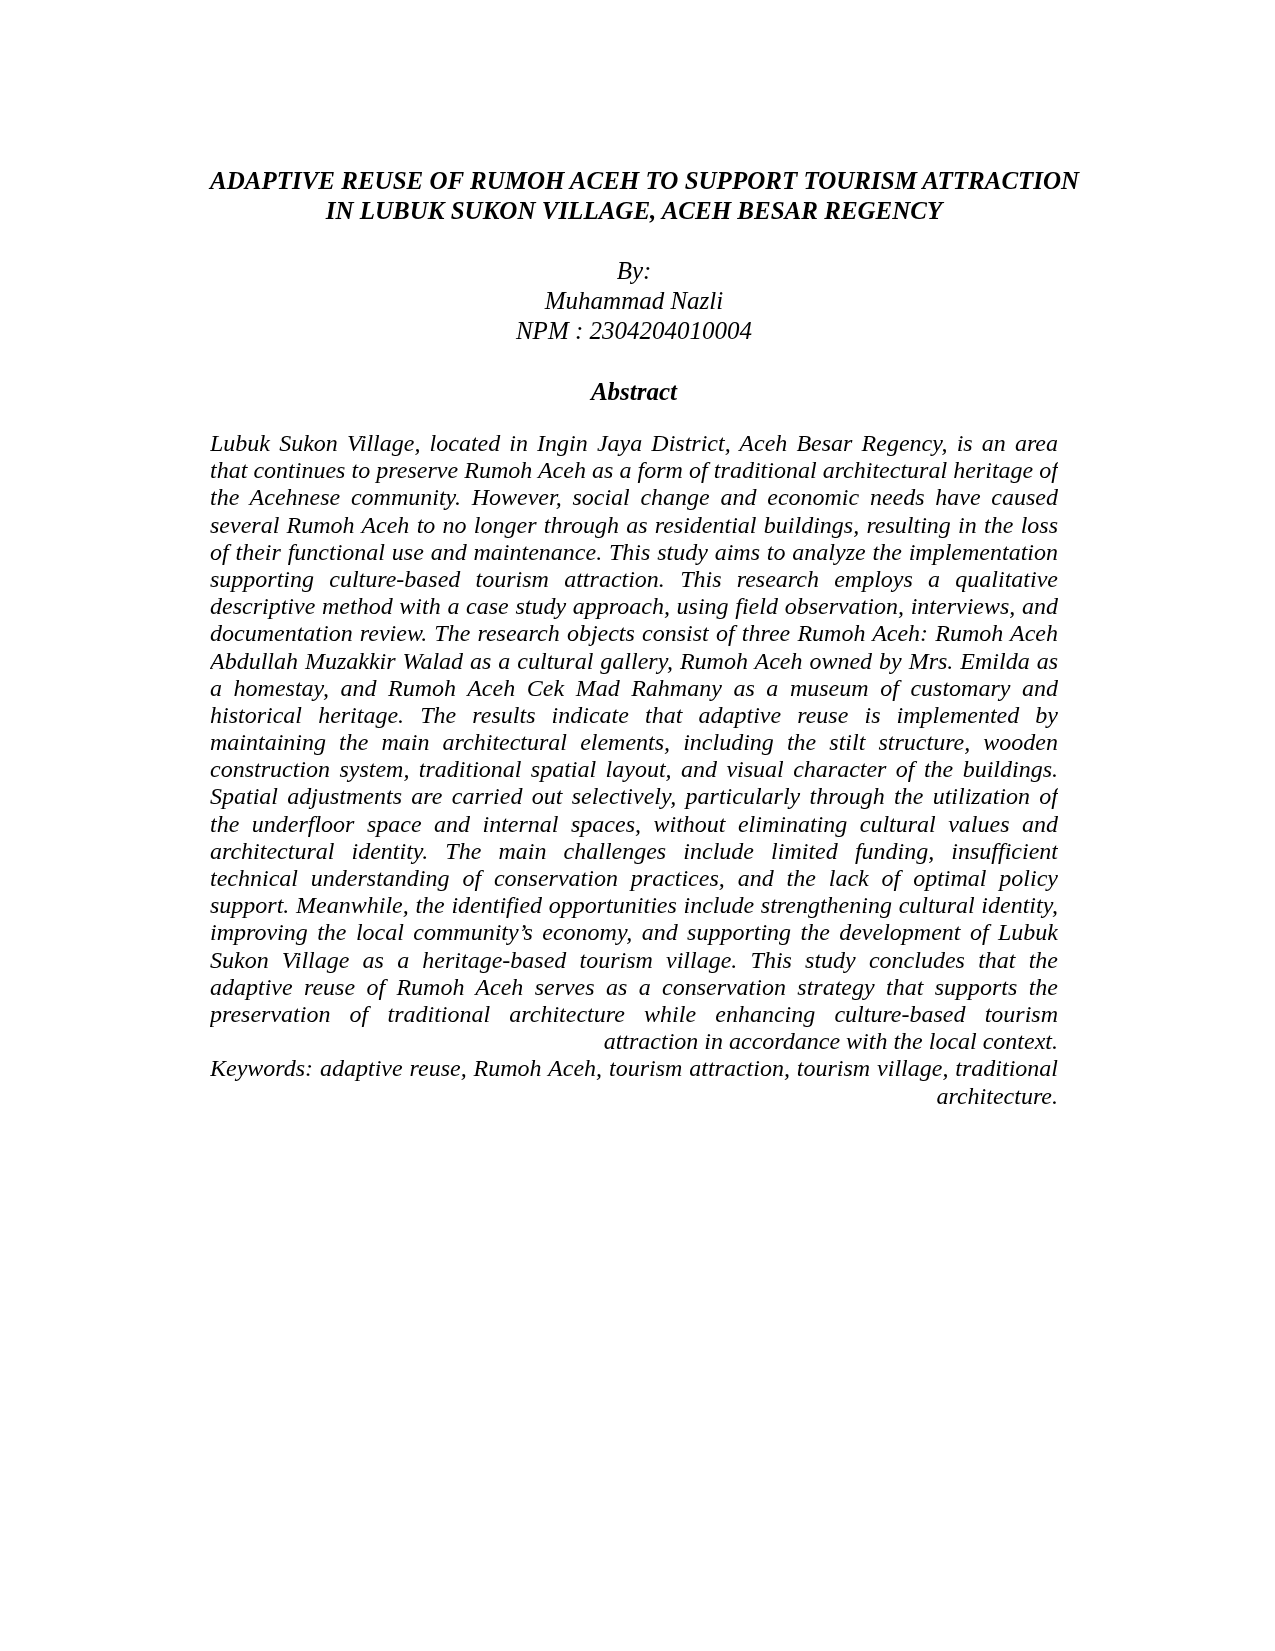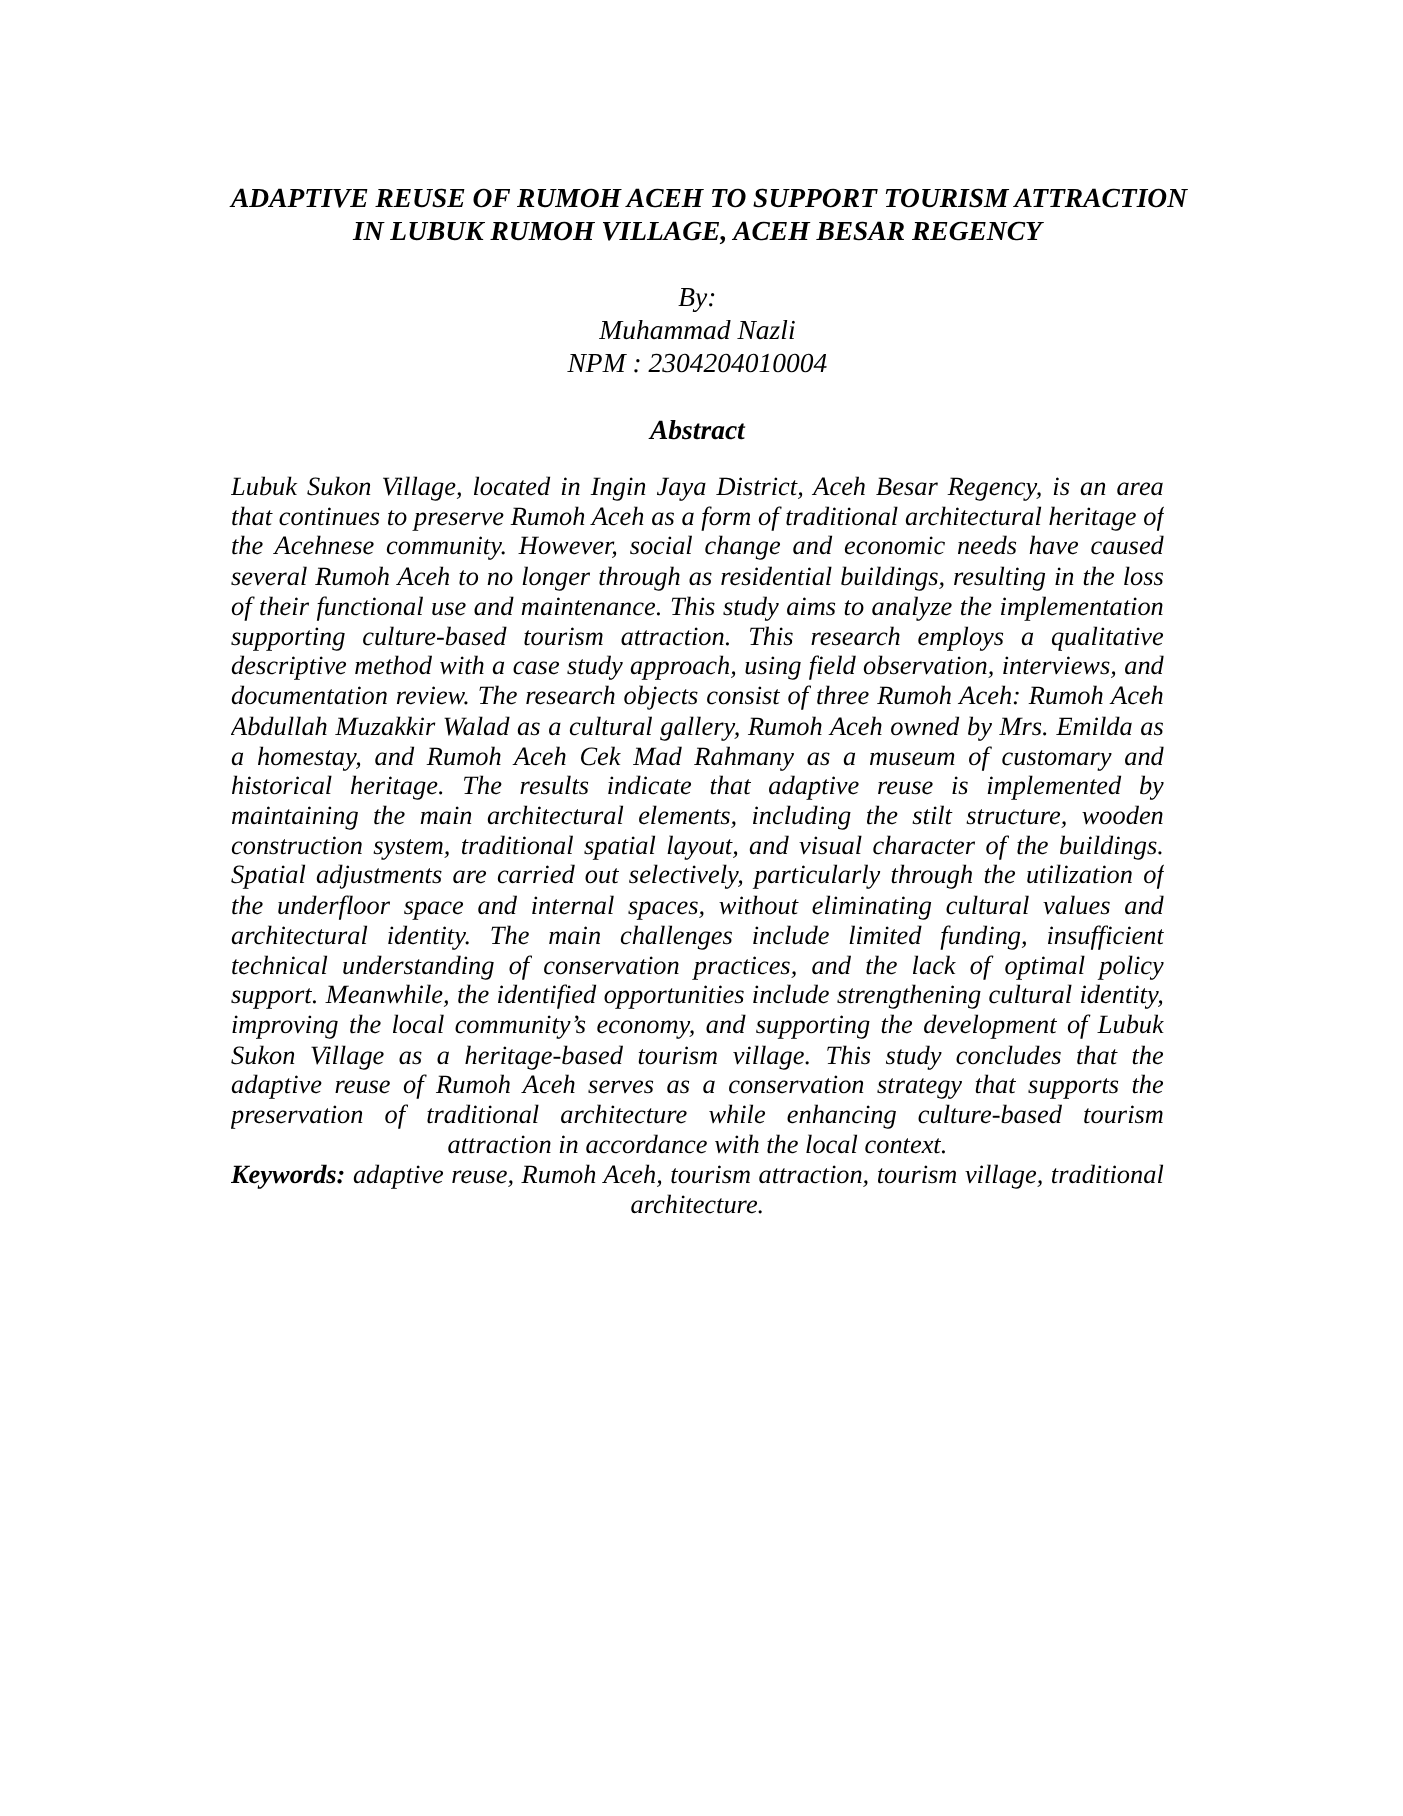--- a/index.html
+++ b/index.html
@@ -58,46 +58,46 @@
   .just-line {
     height: 27.2px;
     line-height: 27.2px;
     text-align: justify;
     text-align-last: justify;
     overflow: hidden;
   }
   .line-last {
     height: 27.2px;
     line-height: 27.2px;
-    text-align: center;
+    text-align: right;
     overflow: hidden;
   }
   .kw-label {
-    font-weight: bold;
+    font-weight: normal;
   }
   .page-number {
     position: absolute;
     left: 210px;
     width: 848px;
     top: 1531px;
     line-height: 27px;
     font-size: 24px;
     font-style: normal;
     text-align: center;
   }
 </style>
 </head>
 <body style="background: rgb(255, 255, 255);">
 
 <div class="page" style="color: rgb(0, 0, 0);">
   <div class="content">
 
     <h1 class="title">
       <div class="title-line">ADAPTIVE REUSE OF RUMOH ACEH TO SUPPORT TOURISM ATTRACTION</div>
-      <div class="title-line">IN LUBUK RUMOH VILLAGE, ACEH BESAR REGENCY</div>
+      <div class="title-line">IN LUBUK SUKON VILLAGE, ACEH BESAR REGENCY</div>
     </h1>
 
     <div class="center-block byline-block">
       <div class="center-line">By:</div>
       <div class="center-line">Muhammad Nazli</div>
       <div class="center-line">NPM : 2304204010004</div>
     </div>
 
 
     <h2 class="abstract-heading">Abstract</h2>

